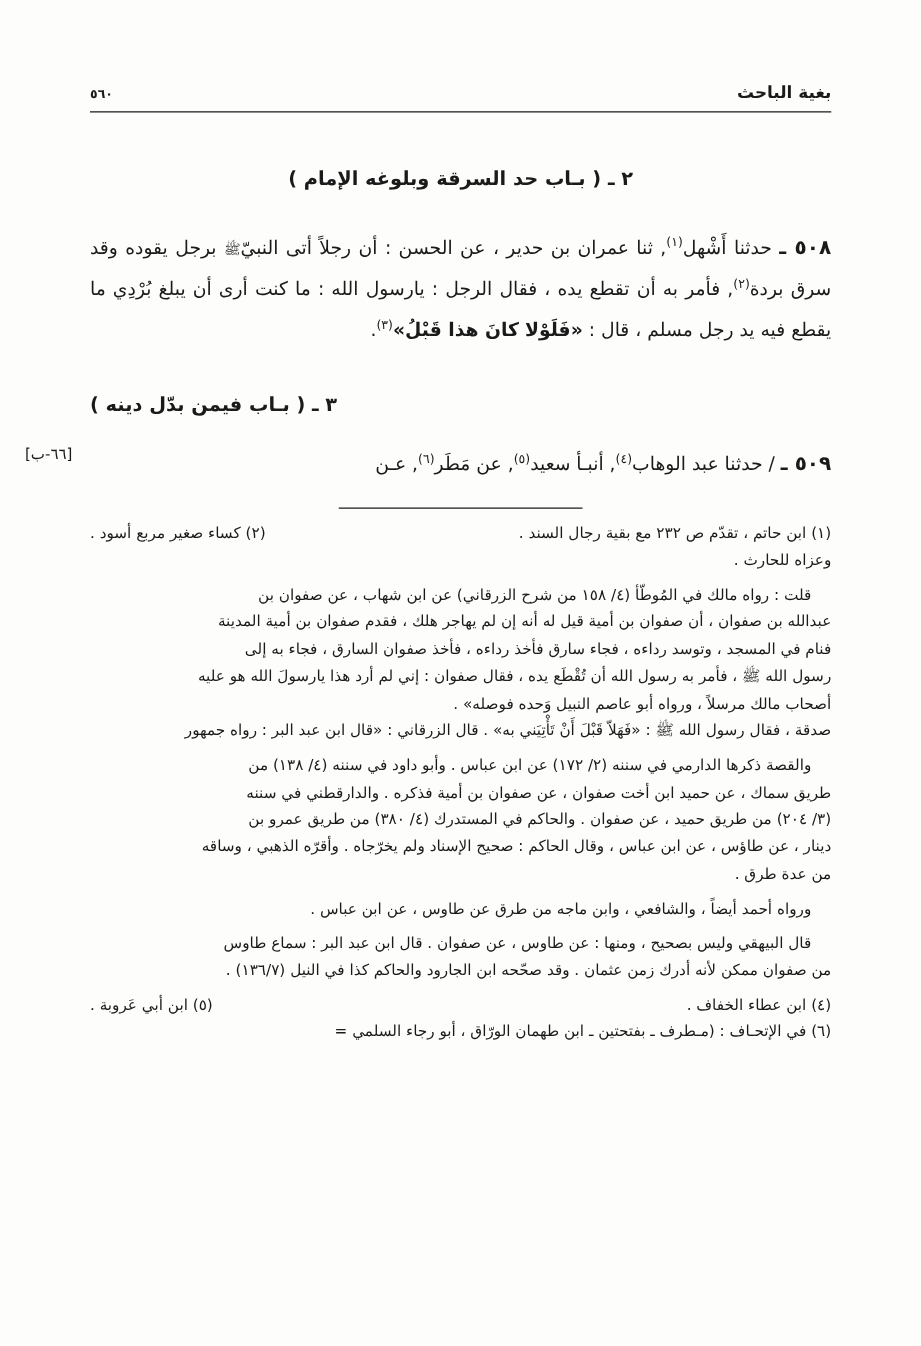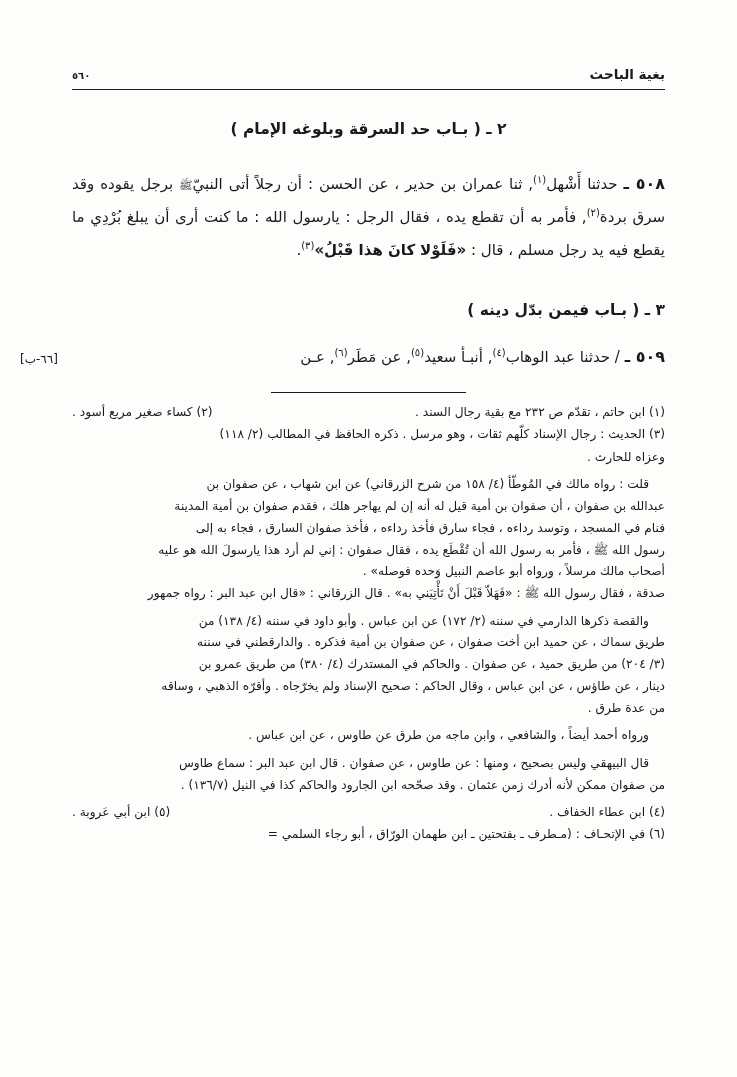--- a/index.html
+++ b/index.html
@@ -45,21 +45,21 @@
   .header .page-number {
     font-size: 10px;
     font-weight: bold;
   }
   .header-rule {
     margin-top: 7px;
     border-top: 1.6px solid #1a1a1a;
   }
   
   .body-text {
-    margin-top: 26px;
+    margin-top: 40px;
     text-align: justify;
     direction: rtl;
   }
   .chapter-heading {
     text-align: center;
     font-size: 15.5px;
     font-weight: bold;
     margin: 14px 0 22px 0;
     line-height: 1.8;
   }
@@ -79,32 +79,32 @@
     vertical-align: super;
   }
   .sallam {
     font-size: 11px;
     letter-spacing: -1px;
   }
   .quote-bold {
     font-weight: bold;
   }
   .second-heading {
-    text-align: right;
+    text-align: left;
     font-size: 15.5px;
     font-weight: bold;
     margin: 34px 0 20px 0;
   }
   .line-with-margin {
     position: relative;
   }
   .folio-marker {
     position: absolute;
     left: -52px;
-    top: 13px;
+    top: 3px;
     font-size: 12px;
     direction: rtl;
     white-space: nowrap;
   }
   
   .fn-rule {
     width: 195px;
     margin: 18px auto 0 auto;
     border-top: 1.4px solid #1a1a1a;
   }
@@ -166,21 +166,20 @@
 
     <div class="fn-rule"></div>
 
     <div class="footnotes">
 
       <div class="fn-row">
         <div>(١) ابن حاتم ، تقدّم ص ٢٣٢ مع بقية رجال السند .</div>
         <div>(٢) كساء صغير مربع أسود .</div>
       </div>
 
-      <p class="fn-line">(٣) الحديث : رجال الإسناد كلّهم ثقات ، وهو مرسل . ذكره الحافظ في المطالب (٢/ ١١٨)</p>
       <p class="fn-line">وعزاه للحارث .</p>
 
       <div class="fn-block">
         <p class="fn-indent">قلت : رواه مالك في المُوطّأ (٤/ ١٥٨ من شرح الزرقاني) عن ابن شهاب ، عن صفوان بن</p>
         <p>عبدالله بن صفوان ، أن صفوان بن أمية قيل له أنه إن لم يهاجر هلك ، فقدم صفوان بن أمية المدينة</p>
         <p>فنام في المسجد ، وتوسد رداءه ، فجاء سارق فأخذ رداءه ، فأخذ صفوان السارق ، فجاء به إلى</p>
         <p>رسول الله ﷺ ، فأمر به رسول الله أن تُقْطَع يده ، فقال صفوان : إني لم أرد هذا يارسولَ الله هو عليه</p>
         <p>أصحاب مالك مرسلاً ، ورواه أبو عاصم النبيل وَحده فوصله» .</p>
         <p>صدقة ، فقال رسول الله ﷺ : «فَهَلاّ قَبْلَ أَنْ تَأْتِيَني به» . قال الزرقاني : «قال ابن عبد البر : رواه جمهور</p>
       </div>

